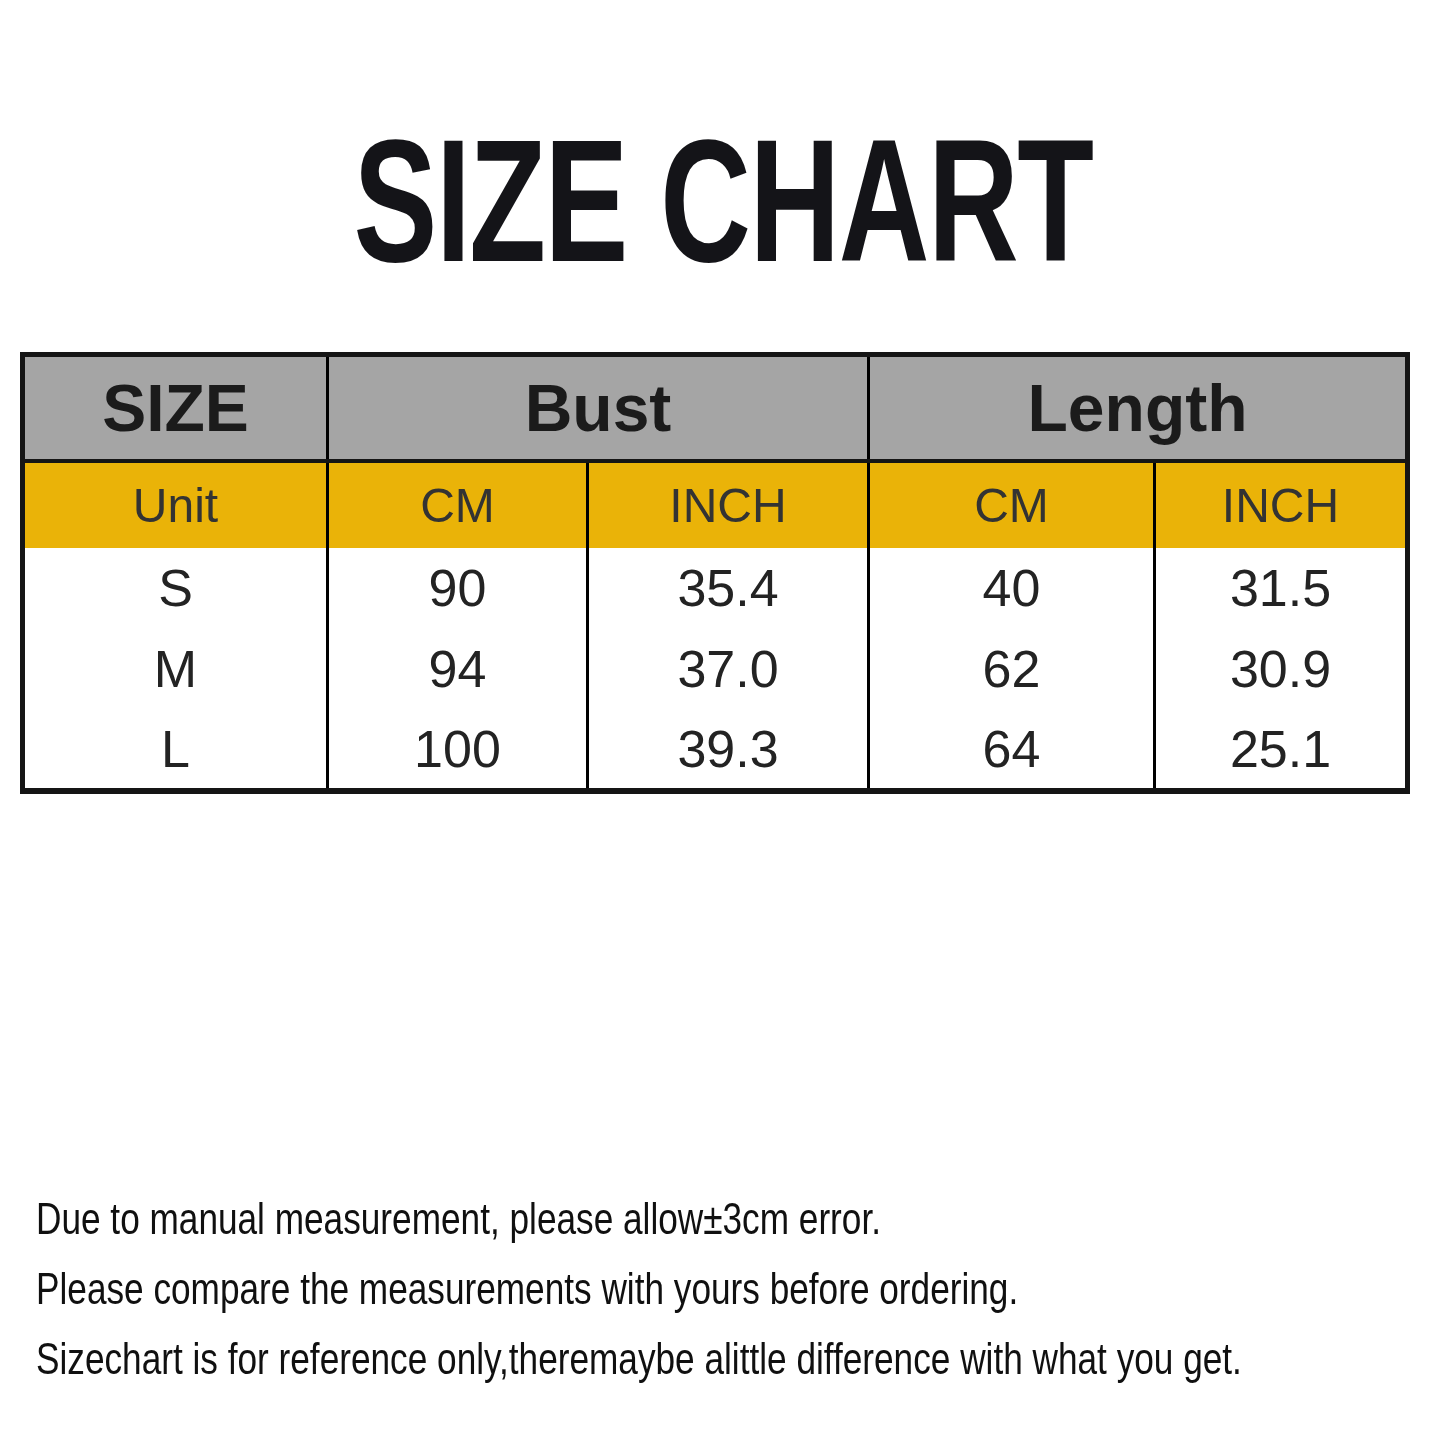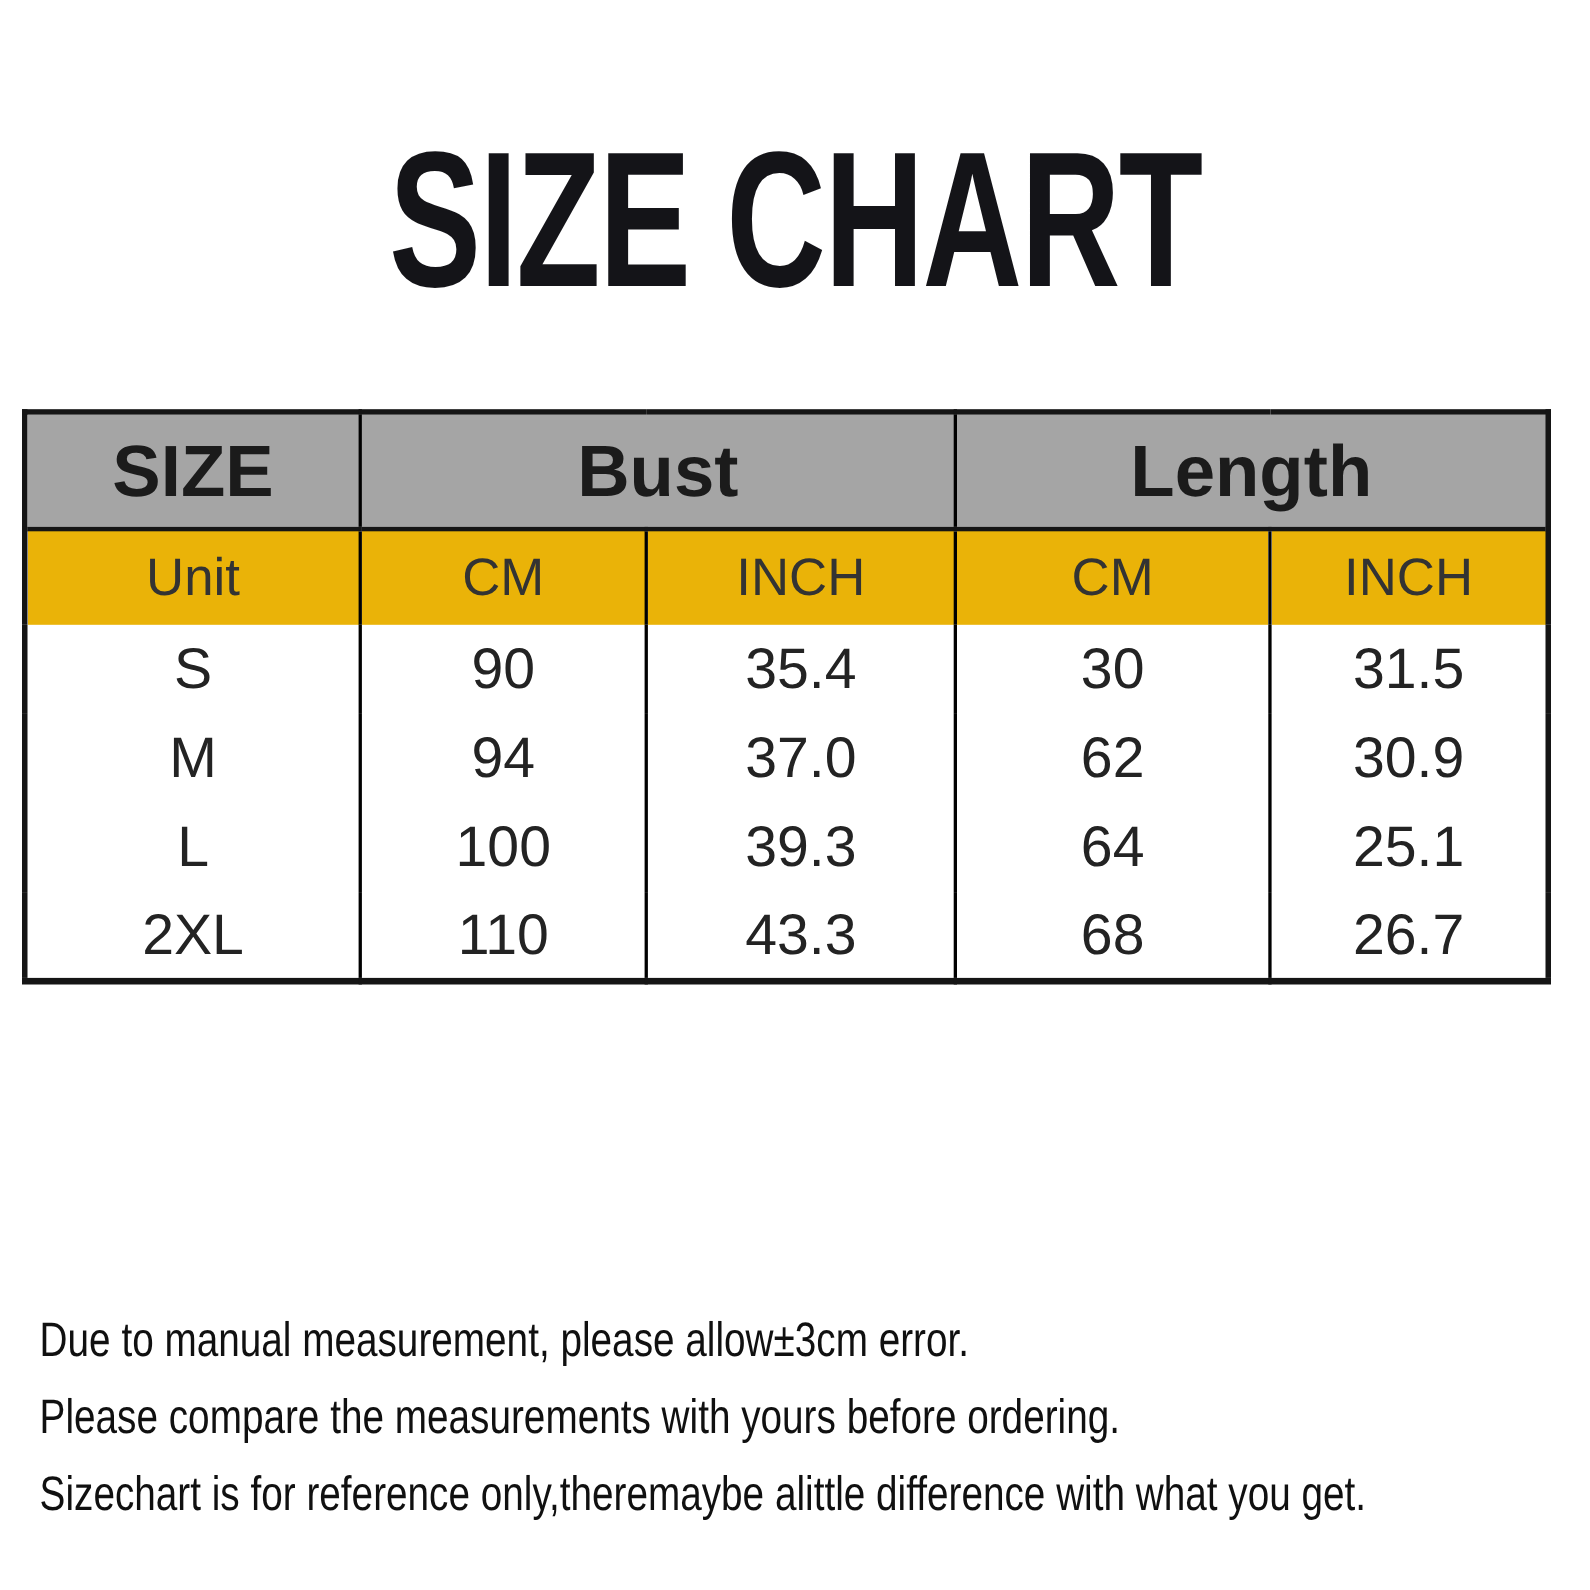--- a/index.html
+++ b/index.html
@@ -30,21 +30,21 @@
     font-size: 172px;
     line-height: 160px;
     font-weight: bold;
     letter-spacing: -2px;
     color: #141418;
   }
   
   table.sizechart {
     position: absolute;
     left: 20px;
-    top: 372px;
+    top: 352px;
     width: 1385px;
     border-collapse: collapse;
     table-layout: fixed;
     border: 5px solid #151515;
     border-bottom-width: 6px;
   }
   table.sizechart td, table.sizechart th {
     padding: 0;
     text-align: center;
     vertical-align: middle;
@@ -116,48 +116,41 @@
       <td class="vline">CM</td>
       <td class="vline">INCH</td>
       <td class="vline">CM</td>
       <td class="vline">INCH</td>
     </tr>
 
     <tr class="datarow">
       <td>S</td>
       <td class="vline">90</td>
       <td class="vline">35.4</td>
-      <td class="vline">30</td>
+      <td class="vline">40</td>
       <td class="vline">31.5</td>
     </tr>
 
     <tr class="datarow">
       <td>M</td>
       <td class="vline">94</td>
       <td class="vline">37.0</td>
       <td class="vline">62</td>
       <td class="vline">30.9</td>
     </tr>
 
     <tr class="datarow">
       <td>L</td>
       <td class="vline">100</td>
       <td class="vline">39.3</td>
       <td class="vline">64</td>
       <td class="vline">25.1</td>
     </tr>
 
 
-    <tr class="datarow">
-      <td>2XL</td>
-      <td class="vline">110</td>
-      <td class="vline">43.3</td>
-      <td class="vline">68</td>
-      <td class="vline">26.7</td>
-    </tr>
 
 
   </tbody>
     </table>
 
   <div class="notes">
     <div class="note-line">Due to manual measurement,  please allow±3cm error.</div>
     <div class="note-line">Please compare the measurements with yours before ordering.</div>
     <div class="note-line">Sizechart is for reference only,theremaybe alittle difference with what you get.</div>
   </div>

